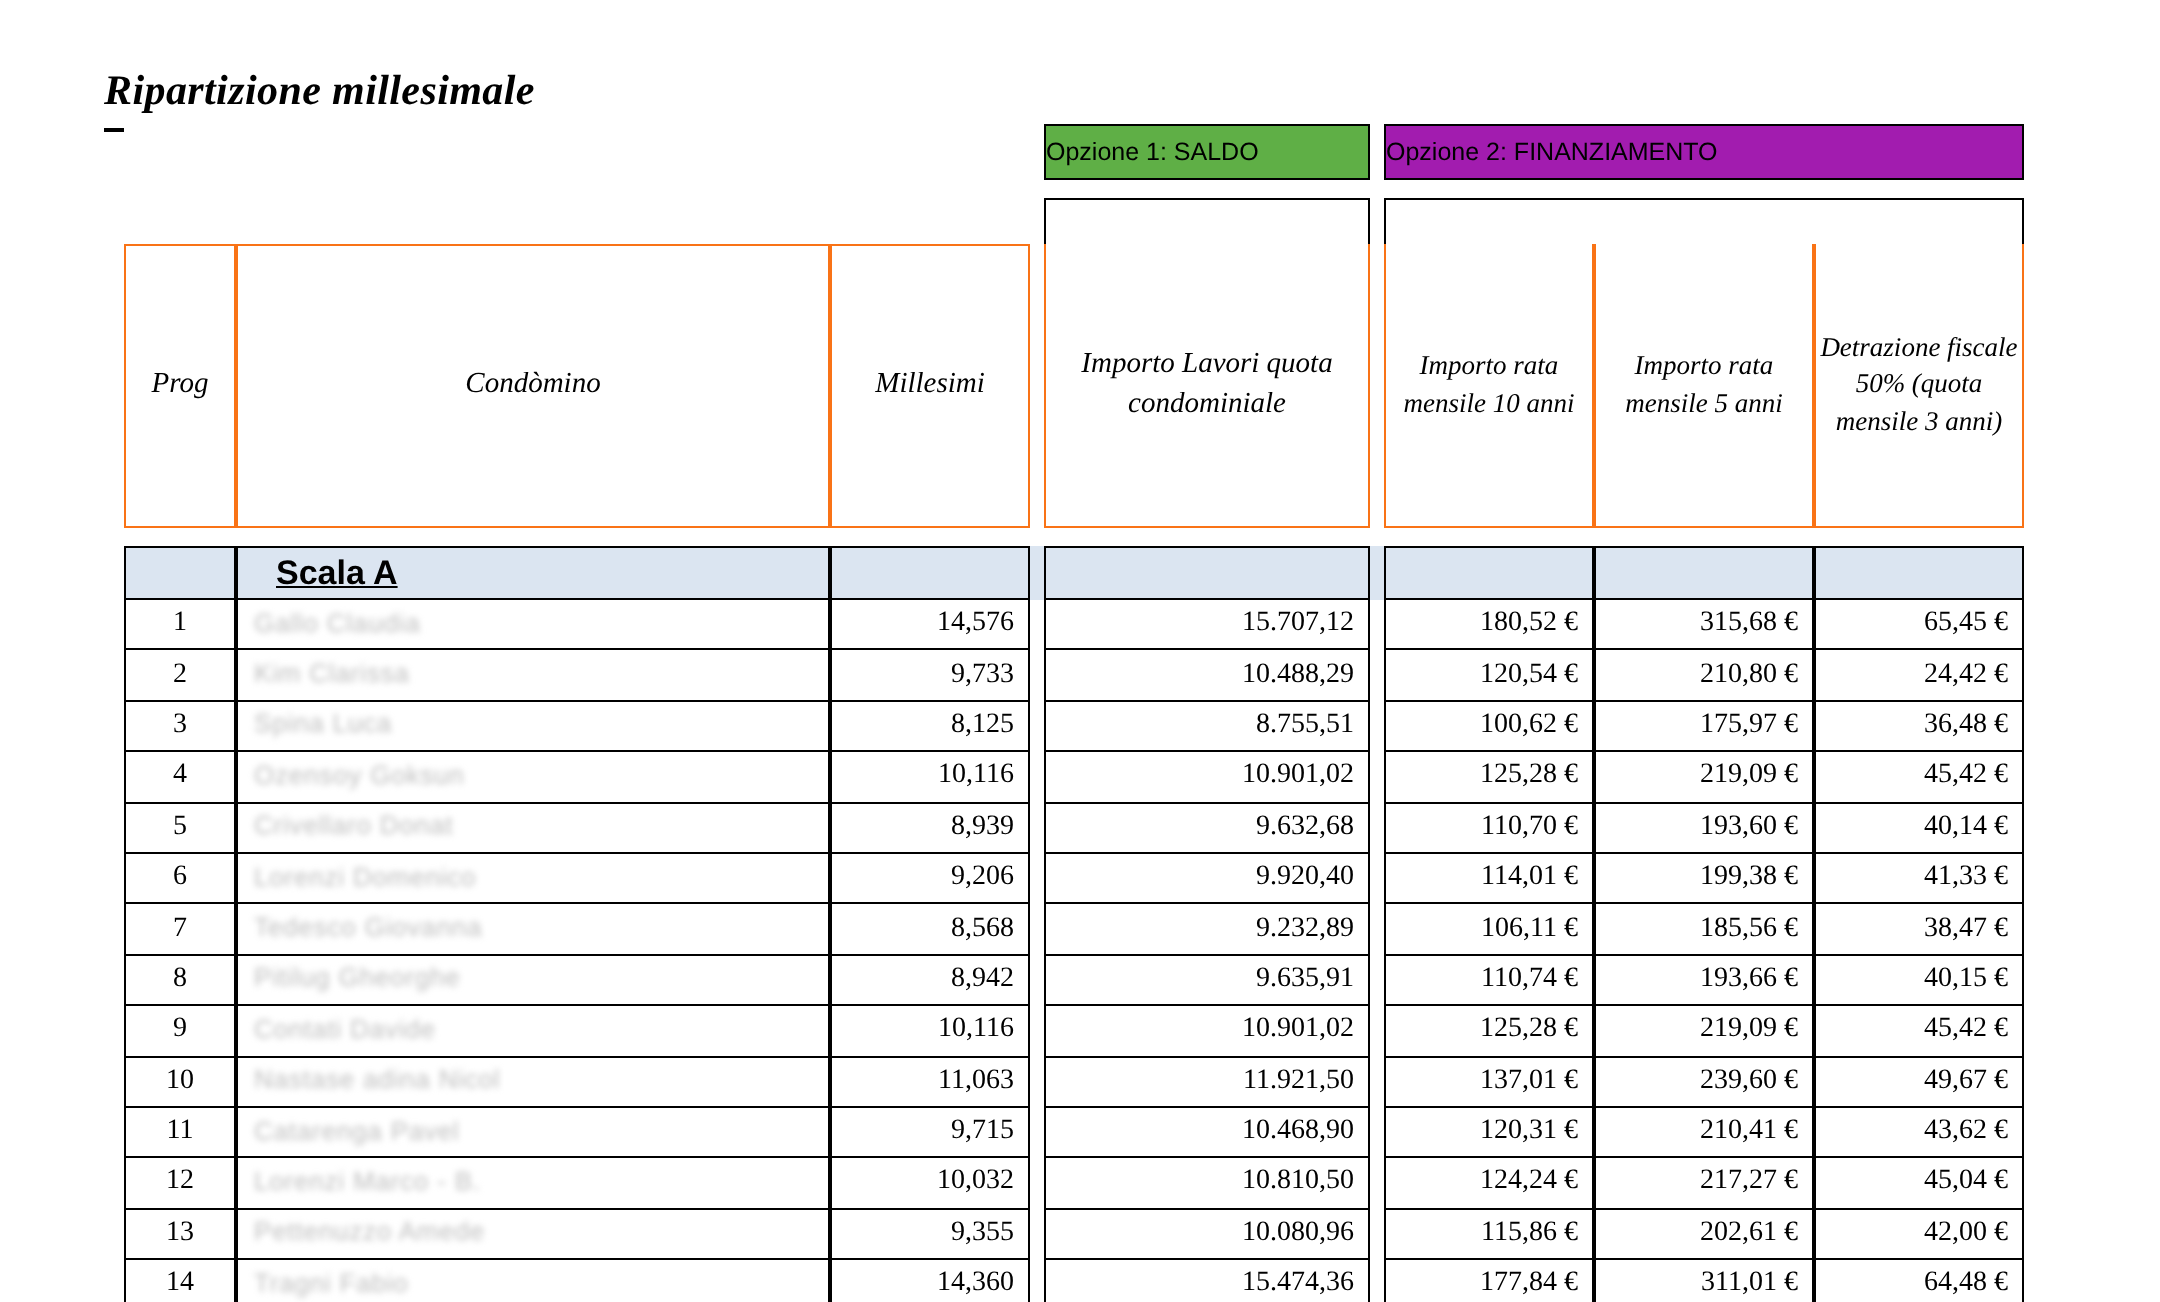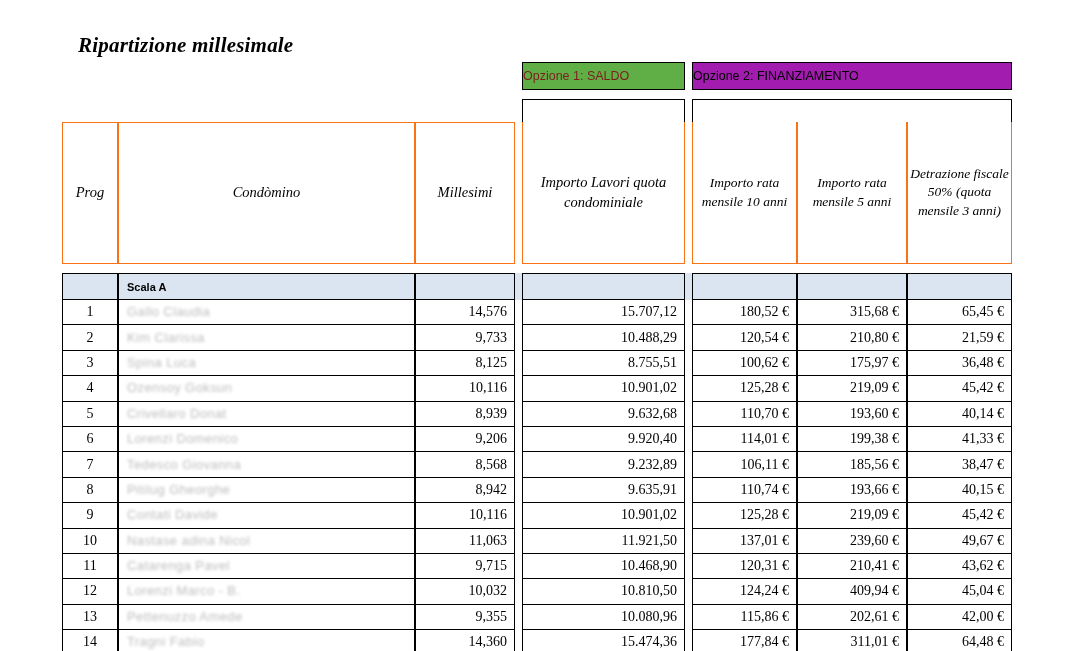--- a/index.html
+++ b/index.html
@@ -16,21 +16,21 @@
   }
   .page {
     position: relative;
     width: 1080px;
     height: 651px;
   }
 
   
   .title-wrap {
     position: absolute;
-    left: 78px;
+    left: 52px;
     top: 33px;
     width: 360px;
   }
   .doc-title {
     font-family: "Liberation Serif", serif;
     font-style: italic;
     font-weight: bold;
     font-size: 21px;
     letter-spacing: 0.2px;
     color: #000;
@@ -72,21 +72,21 @@
   .banner {
     height: 26px;
     text-align: left;
     font-family: "Liberation Sans", sans-serif;
     font-weight: bold;
     font-size: 12.5px;
     padding-left: 8px;
     border: 1px solid #000;
     white-space: nowrap;
   }
-  .banner-green { background: #5faf46; color: #7f1d1d; }
+  .banner-green { background: #5faf46; color: #000000; }
   .banner-orange { background: #a21caf; color: #000000; }
 
   .spacer-row td { height: 9px; border: none; }
 
   
   .hdr {
     height: 140px;
     border: 1px solid #f97316;
     text-align: center;
     font-style: italic;
@@ -100,23 +100,24 @@
 
   
   .band td {
     background: #dbe5f1;
     height: 25px;
     border: 1px solid #000;
   }
   .band .band-label {
     font-family: "Liberation Sans", sans-serif;
     font-weight: bold;
-    font-size: 11px;
+    font-size: 17px;
     text-align: left;
-    padding-left: 8px;
+    padding-left: 19px;
+    text-decoration: underline;
   }
   .band .band-empty { border: 1px solid #000; }
 
   
   .drow td {
     height: 24.4px;
     border-left: 1px solid #000;
     border-right: 1px solid #000;
     border-bottom: 1px solid #000;
     font-size: 14px;
@@ -220,21 +221,21 @@
         </tr>
         <tr class="drow">
           <td class="num">2</td>
           <td class="name"><span class="redacted">Kim Clarissa</span></td>
           <td class="value">9,733</td>
           <td class="sep"></td>
           <td class="value">10.488,29</td>
           <td class="sep"></td>
           <td class="value">120,54 €</td>
           <td class="value">210,80 €</td>
-          <td class="value">21,59 €</td>
+          <td class="value">24,42 €</td>
         </tr>
         <tr class="drow">
           <td class="num">3</td>
           <td class="name"><span class="redacted">Spina Luca</span></td>
           <td class="value">8,125</td>
           <td class="sep"></td>
           <td class="value">8.755,51</td>
           <td class="sep"></td>
           <td class="value">100,62 €</td>
           <td class="value">175,97 €</td>
@@ -329,21 +330,21 @@
           <td class="value">43,62 €</td>
         </tr>
         <tr class="drow">
           <td class="num">12</td>
           <td class="name"><span class="redacted">Lorenzi Marco - B.</span></td>
           <td class="value">10,032</td>
           <td class="sep"></td>
           <td class="value">10.810,50</td>
           <td class="sep"></td>
           <td class="value">124,24 €</td>
-          <td class="value">409,94 €</td>
+          <td class="value">217,27 €</td>
           <td class="value">45,04 €</td>
         </tr>
         <tr class="drow">
           <td class="num">13</td>
           <td class="name"><span class="redacted">Pettenuzzo Amede</span></td>
           <td class="value">9,355</td>
           <td class="sep"></td>
           <td class="value">10.080,96</td>
           <td class="sep"></td>
           <td class="value">115,86 €</td>

